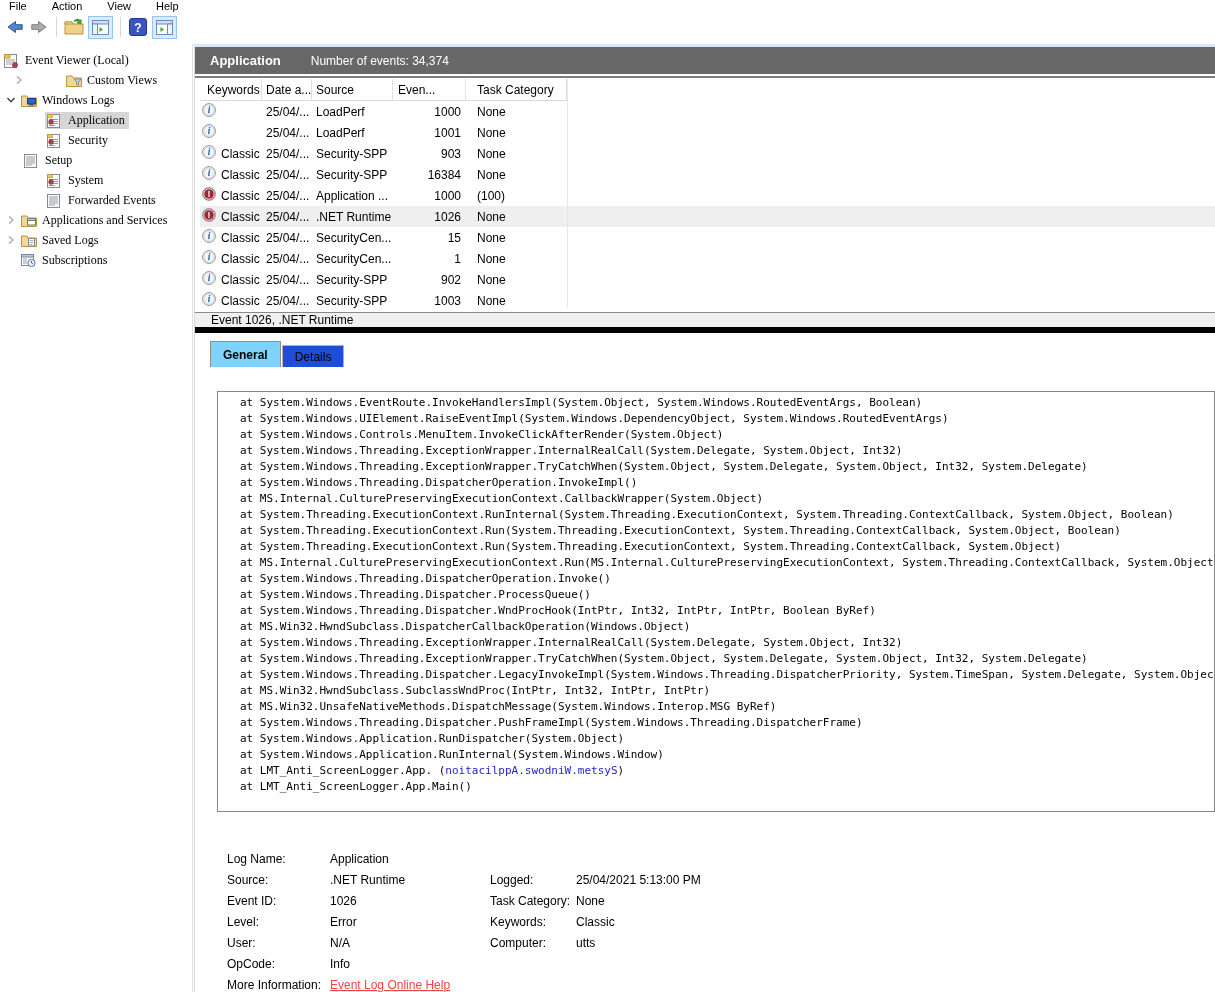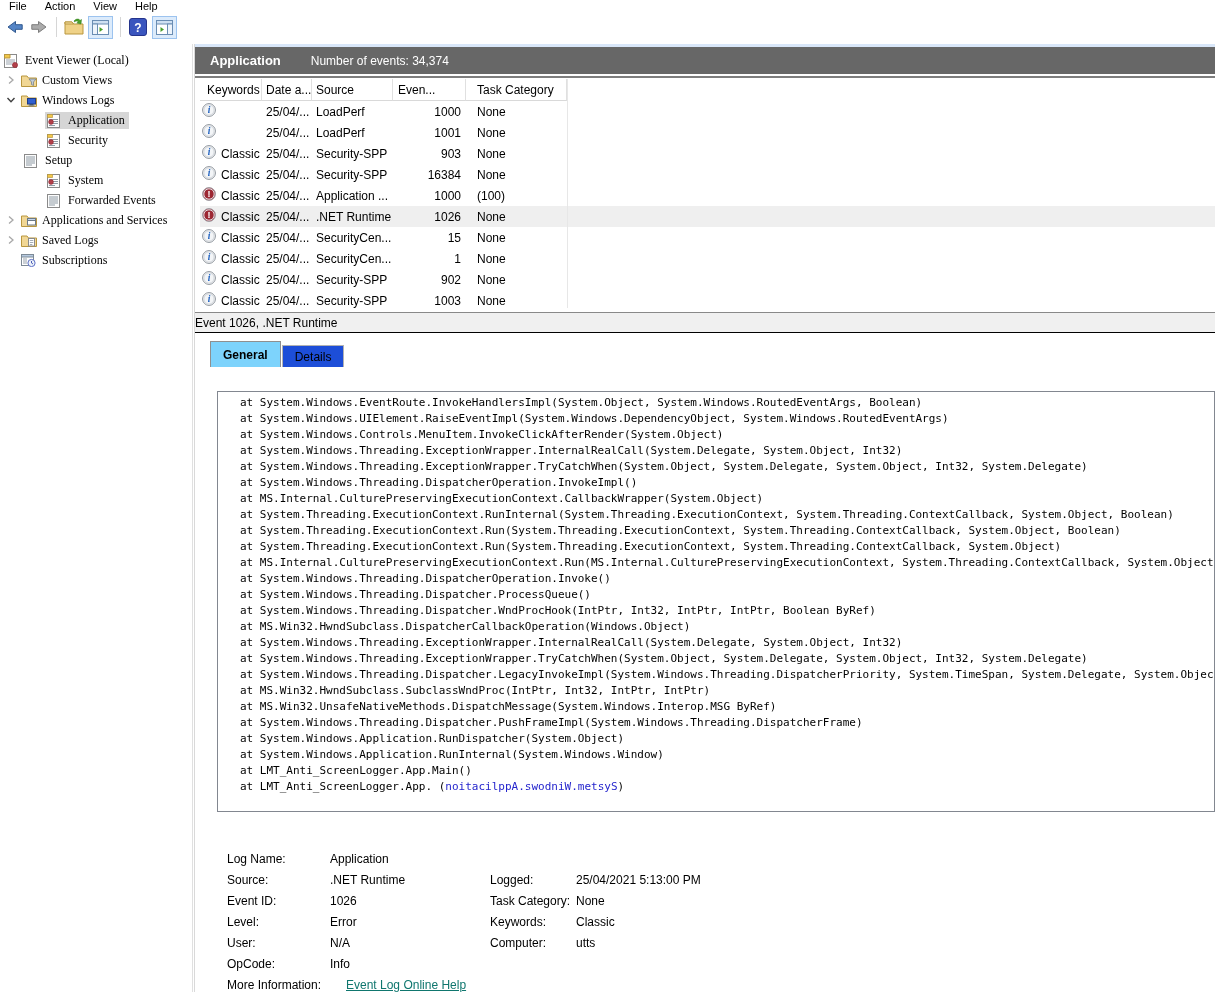--- a/index.html
+++ b/index.html
@@ -3,21 +3,21 @@
 <meta charset="utf-8">
 <style>
   * { box-sizing: border-box; }
   html,body { margin:0; padding:0; }
   body {
     width:1215px; height:992px; overflow:hidden;
     font-family:"Liberation Sans", sans-serif; background:#fff; color:#000;
     position:relative;
   }
   
-  #menubar { height:13px; display:flex; align-items:center; padding-left:0; font-size:11px; }
+  #menubar { height:13px; display:flex; align-items:center; padding-left:0; font-size:11px;gap:7px; }
   .menu-item { padding:0 9px; line-height:13px; cursor:default; }
   
   #toolbar { height:28px; display:flex; align-items:center; padding-left:3px; }
   .tb-sep { width:1px; height:20px; background:#d6d6d6; margin:0 5px; }
   .tb-plain { width:24px; height:24px; display:flex; align-items:center; justify-content:center; }
   .tb-btn  { width:25px; height:23px; display:flex; align-items:center; justify-content:center;
              border:1px solid #9cc3ef; background:#dcebfb; margin:0 2px; }
   
   #content { position:absolute; top:44px; left:0; right:0; bottom:0; }
   #tree-panel { position:absolute; left:0; top:0; width:193px; height:100%;
@@ -43,34 +43,34 @@
   .h-kw { padding-left:7px; } .h-date,.h-src { padding-left:4px; } .h-id { padding-left:5px; } .h-task { padding-left:11px; }
   .trow { height:21px; align-items:center; font-size:12px; }
   .trow.selected { background:#efefef; }
   .c-kw { display:flex; align-items:center; gap:5px; padding-left:2px; overflow:hidden; }
   .c-date,.c-src { padding-left:4px; white-space:nowrap; overflow:hidden; }
   .c-id { text-align:right; padding-right:5px; }
   .c-task { padding-left:11px; }
   .vline { position:absolute; left:372px; top:0; bottom:0; width:1px; background:#e7e7e7; }
   
   .event-hdr { margin-top:4px; height:21px; background:#f0f0f0; border-top:1px solid #898989;
-               border-bottom:1px solid #000000; font-size:12px; display:flex; align-items:center; padding-left:0; }
+               border-bottom:6px solid #000000; font-size:12px; display:flex; align-items:center; padding-left:16px; }
   #tabs { margin-top:7px; padding-left:15px; display:flex; align-items:flex-end; height:27px; }
   .tab { padding:0 12px; display:flex; align-items:center; font-size:12px; cursor:default; }
   .tab.active { background:#7dd3fc; border:1px solid #8f8f8f; border-bottom:none; height:26px; z-index:2;font-weight:bold; }
   .tab.inactive { background:#1d4ed8; border:1px solid #b2b2b2; border-bottom:none; height:22px; margin-left:1px; }
   #trace-box { margin:24px 0 0 22px; border:1px solid #828790; height:421px; overflow:hidden; padding-top:3px; background:#fff; }
   .trace-line { font-family:"DejaVu Sans Mono", monospace; font-size:11px; line-height:16px;
                 white-space:pre; padding-left:22px; }
   .trace-em { color:#2525cd; }
   
   #fields { margin:36px 0 0 32px; font-size:12px; }
   .frow { display:grid; grid-template-columns:103px 160px 86px auto; height:21px; align-items:center; }
   .frow span { white-space:nowrap; }
-  .link { color:#0f766e; text-decoration:underline; cursor:pointer;margin-left:16px; }
+  .link { color:#ef4444; text-decoration:underline; cursor:pointer; }
 </style>
 </head>
 <body>
 
 <div id="menubar">
     <div class="menu-item">File</div>
     <div class="menu-item">Action</div>
     <div class="menu-item">View</div>
     <div class="menu-item">Help</div>
   </div>
@@ -130,21 +130,21 @@
               <path d="M0.5 0.5 H6 V4 H0.5 Z" fill="#f2c84b" stroke="#b9973f"></path>
               <rect x="2" y="5.5" width="9" height="1" fill="#9aa4ae"></rect>
               <rect x="2" y="7.5" width="9" height="1" fill="#9aa4ae"></rect>
               <rect x="2" y="9.5" width="6" height="1" fill="#9aa4ae"></rect>
               <circle cx="11" cy="11" r="2.6" fill="#b3404a" stroke="#8c2730" stroke-width="0.6"></circle>
             </svg>
           </span>
           <span>Event Viewer (Local)</span>
         </span>
       </div>
-      <div class="tree-row" style="padding-left: 2px;">
+      <div class="tree-row" style="padding-left: 10px; gap: 37px;">
         <span class="expander">
           <svg width="10" height="10" viewBox="0 0 10 10">
             <polyline points="3,1.5 7,5 3,8.5" fill="none" stroke="#a8a8a8" stroke-width="1.3"></polyline>
           </svg>
         </span>
         <span class="item-body">
           <span class="ticon">
             <svg width="16" height="13" viewBox="0 0 16 13">
               <path d="M0.5 2 H6 L7.5 4 H15.5 V12.5 H0.5 Z" fill="#f1d795" stroke="#b9973f"></path>
               <path d="M8 5 H15 L12.5 8 V11.5 L10.5 10.5 V8 Z" fill="#c2ccd6" stroke="#6d7a87" stroke-width="0.7"></path>
@@ -491,22 +491,22 @@
         <div class="trace-line">at System.Windows.Threading.Dispatcher.WndProcHook(IntPtr, Int32, IntPtr, IntPtr, Boolean ByRef)</div>
         <div class="trace-line">at MS.Win32.HwndSubclass.DispatcherCallbackOperation(Windows.Object)</div>
         <div class="trace-line">at System.Windows.Threading.ExceptionWrapper.InternalRealCall(System.Delegate, System.Object, Int32)</div>
         <div class="trace-line">at System.Windows.Threading.ExceptionWrapper.TryCatchWhen(System.Object, System.Delegate, System.Object, Int32, System.Delegate)</div>
         <div class="trace-line">at System.Windows.Threading.Dispatcher.LegacyInvokeImpl(System.Windows.Threading.DispatcherPriority, System.TimeSpan, System.Delegate, System.Object, Int32)</div>
         <div class="trace-line">at MS.Win32.HwndSubclass.SubclassWndProc(IntPtr, Int32, IntPtr, IntPtr)</div>
         <div class="trace-line">at MS.Win32.UnsafeNativeMethods.DispatchMessage(System.Windows.Interop.MSG ByRef)</div>
         <div class="trace-line">at System.Windows.Threading.Dispatcher.PushFrameImpl(System.Windows.Threading.DispatcherFrame)</div>
         <div class="trace-line">at System.Windows.Application.RunDispatcher(System.Object)</div>
         <div class="trace-line">at System.Windows.Application.RunInternal(System.Windows.Window)</div>
+        <div class="trace-line">at LMT_Anti_ScreenLogger.App. (<span class="trace-em">noitacilppA.swodniW.metsyS</span>)</div>
         <div class="trace-line">at LMT_Anti_ScreenLogger.App.Main()</div>
-        <div class="trace-line">at LMT_Anti_ScreenLogger.App. (<span class="trace-em">noitacilppA.swodniW.metsyS</span>)</div>
       </div>
 
     <div id="fields">
         <div class="frow">
           <span>Log Name:</span>
           <span>Application</span>
           <span></span>
           <span></span>
         </div>
         <div class="frow">

